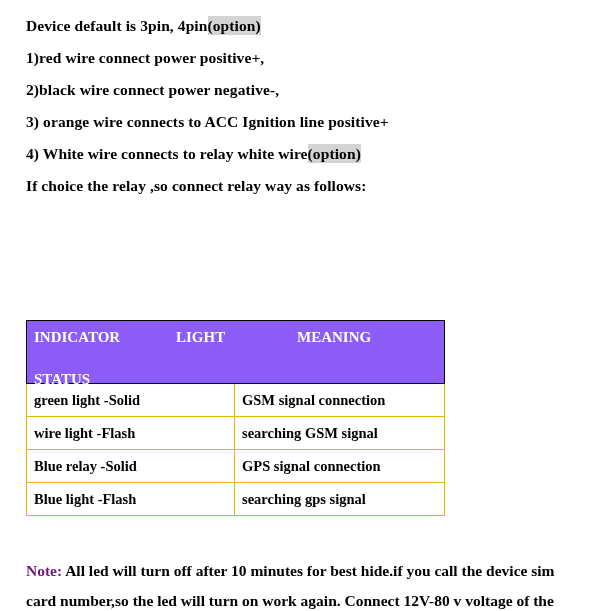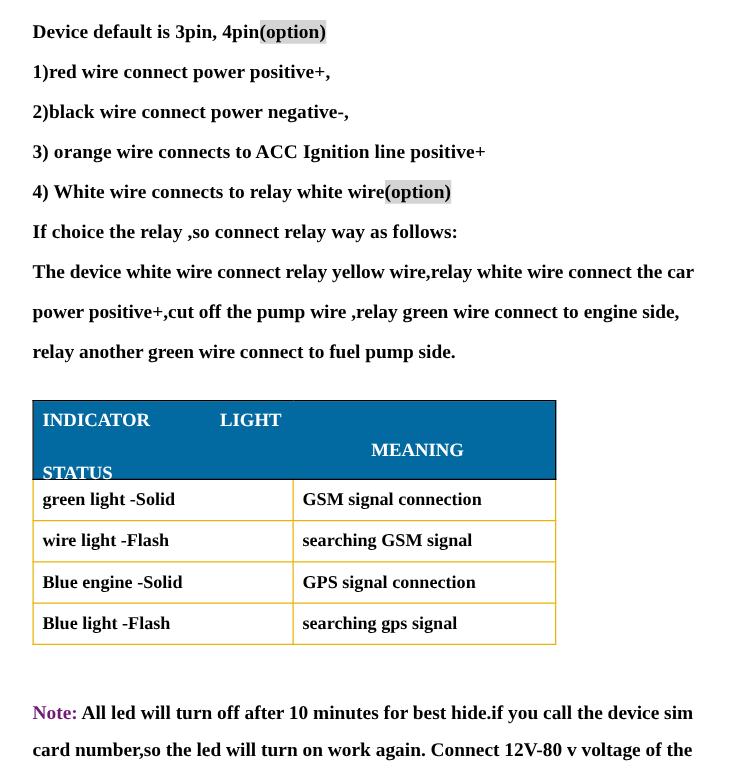--- a/index.html
+++ b/index.html
@@ -71,40 +71,40 @@
     font-size: 14.5px;
     font-weight: bold;
     padding: 5px 0 5px 7px;
     vertical-align: middle;
     height: 22px;
   }
   .tbl col.c1 { width: 208px; }
   .tbl col.c2 { width: 210px; }
 
   .thead-cell {
-    background: #0369a1;
+    background: #8b5cf6;
     color: #ffffff;
     border: 1px solid #000000 !important;
     padding: 0 !important;
     height: auto !important;
   }
   .thead-inner {
     position: relative;
     height: 62px;
   }
   .th-word {
     position: absolute;
     font-size: 15px;
     font-weight: bold;
     color: #ffffff;
     white-space: pre;
   }
   .th-indicator { left: 7px;   top: 8px; }
   .th-light     { left: 149px; top: 8px; }
-  .th-meaning   { left: 270px; top: 8px; margin-top: 24px; }
+  .th-meaning   { left: 270px; top: 8px; }
   .th-status    { left: 7px;   top: 50px; }
 
   
   .note {
     position: absolute;
     left: 26px;
     top: 556px;
     width: 570px;
     font-size: 15.5px;
     font-weight: bold;
@@ -121,25 +121,20 @@
 
   <div class="lines">
     <div class="line"><span>Device default is 3pin, 4pin</span><span class="hl">(option)</span></div>
     <div class="line"><span>1)red wire connect power positive+,</span></div>
     <div class="line"><span>2)black wire connect power negative-,</span></div>
     <div class="line"><span>3) orange wire connects to ACC Ignition line positive+</span></div>
     <div class="line"><span>4) White wire connects to relay white wire</span><span class="hl">(option)</span></div>
     <div class="line"><span>If choice the relay ,so connect relay way as follows:</span></div>
   </div>
 
-  <div class="para">
-    <div class="pline">The device white wire connect relay yellow wire,relay white wire connect the car</div>
-    <div class="pline">power positive+,cut off the pump wire ,relay green wire connect to engine side,</div>
-    <div class="pline">relay another green wire connect to fuel pump side.</div>
-  </div>
 
   <table class="tbl">
     <colgroup>
       <col class="c1">
       <col class="c2">
     </colgroup>
     <tbody>
       <tr>
         <td class="thead-cell" colspan="2">
           <div class="thead-inner">
@@ -152,21 +147,21 @@
       </tr>
       <tr>
         <td>green light -Solid</td>
         <td>GSM signal connection</td>
       </tr>
       <tr>
         <td>wire light -Flash</td>
         <td>searching GSM signal</td>
       </tr>
       <tr>
-        <td>Blue engine -Solid</td>
+        <td>Blue relay -Solid</td>
         <td>GPS signal connection</td>
       </tr>
       <tr>
         <td>Blue light -Flash</td>
         <td>searching gps signal</td>
       </tr>
     </tbody>
   </table>
 
   <div class="note">

